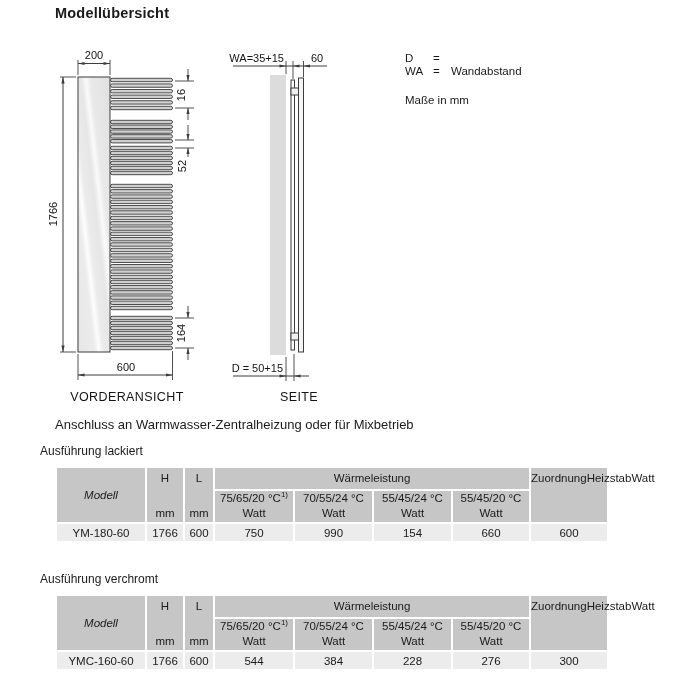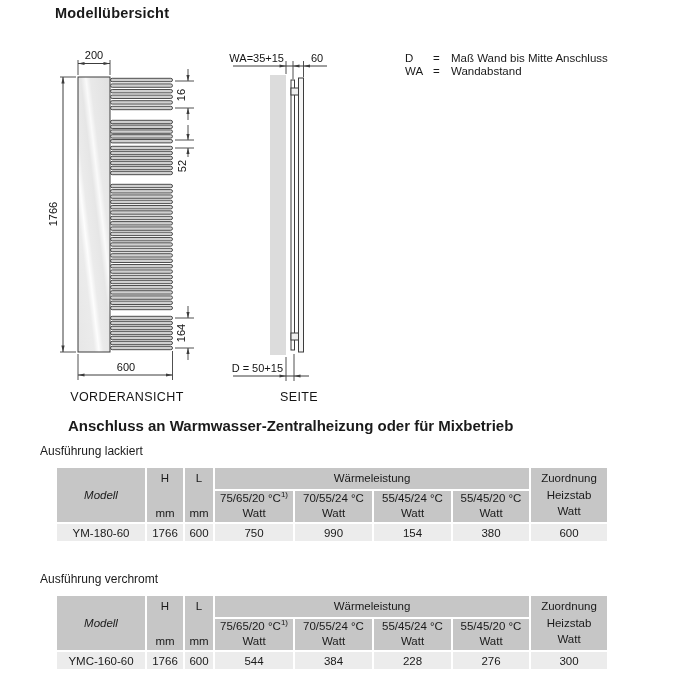--- a/index.html
+++ b/index.html
@@ -2,21 +2,21 @@
 <html><head>
 <meta charset="utf-8">
 <style>
   html,body{margin:0;padding:0;}
   body{
     width:700px;height:700px;position:relative;background:#ffffff;
     font-family:"Liberation Sans",sans-serif;color:#1a1a1a;overflow:hidden;
   }
   .abs{position:absolute;}
   .page-title{left:55px;top:5px;font-size:14.5px;font-weight:bold;letter-spacing:.2px;}
-  .section-heading{left:68px;top:417px;font-size:15px;font-weight:bold;}
+  .section-heading{left:55px;top:417px;font-size:13px;font-weight:normal;}
   .tbl-caption{left:40px;font-size:12px;}
   
   .legend{left:405px;top:52px;font-size:11.5px;line-height:13px;}
   .legend-row{display:flex;}
   .legend-row .term{width:28px;}
   .legend-row .eq{width:18px;}
   .legend .units{margin-top:16px;}
   
   svg{display:block;}
   .dline{stroke:#3c3c3c;stroke-width:1;fill:none;}
@@ -33,21 +33,21 @@
   table.spec th,table.spec td{
     border:2px solid #ffffff;padding:0;font-weight:normal;text-align:center;vertical-align:middle;
   }
   table.spec th{background:#c6c6c6;}
   table.spec td{background:#ececec;}
   tr.h1{height:22px;}
   tr.h2{height:32px;margin-top:8px;}
   tr.data{height:19px;}
   th.model-h{vertical-align:top;padding-top:4px;font-weight:bold;font-style:italic;}
   .vflex{display:flex;flex-direction:column;justify-content:space-between;height:47px;padding:3px 0 2px;}
-  .vflex3{display:flex;flex-direction:column;justify-content:space-between;height:48px;padding:3px 0 3px;line-height:15px;}
+  .vflex3{display:flex;flex-direction:row;justify-content:space-between;height:48px;padding:3px 0 3px;line-height:15px;}
   td.model{font-weight:bold;margin-top:48px;}
   .pcline{line-height:15px;}
   sup{font-size:8px;line-height:0;}
 </style>
 </head>
 <body>
 
 <div class="abs page-title">Modellübersicht</div>
 
 <svg class="abs" style="left:0;top:0;" width="700" height="420" viewBox="0 0 700 420">
@@ -206,27 +206,27 @@
     </g>
 
     <text class="cap" x="299" y="401" text-anchor="middle">SEITE</text>
   </g>
 </svg>
 
 <div class="abs legend">
   <div class="legend-row">
     <span class="term">D</span>
     <span class="eq">=</span>
-    <span class="def">Maß Wand bis Mitte Anschluss</span>
   </div>
   <div class="legend-row">
     <span class="term">WA</span>
     <span class="eq">=</span>
     <span class="def">Wandabstand</span>
   </div>
+  <div class="units">Maße in mm</div>
 </div>
 
 <div class="abs section-heading">Anschluss an Warmwasser-Zentralheizung oder für Mixbetrieb</div>
 
 <div class="abs tbl-caption" style="top:444px">Ausführung lackiert</div>
 <table class="abs spec" style="top:466px">
   <colgroup>
     <col style="width:90px">
       <col style="width:38px">
       <col style="width:30px">
@@ -278,21 +278,21 @@
       <div class="pcline">Watt</div>
     </th>
   </tr>
   <tr class="data">
     <td class="model">YM-180-60</td>
     <td>1766</td>
     <td>600</td>
     <td>750</td>
     <td>990</td>
     <td>154</td>
-    <td>380</td>
+    <td>660</td>
     <td>600</td>
   </tr>
   </tbody>
 </table>
 
 <div class="abs tbl-caption" style="top:572px">Ausführung verchromt</div>
 <table class="abs spec" style="top:594px">
   <colgroup>
     <col style="width:90px">
       <col style="width:38px">

